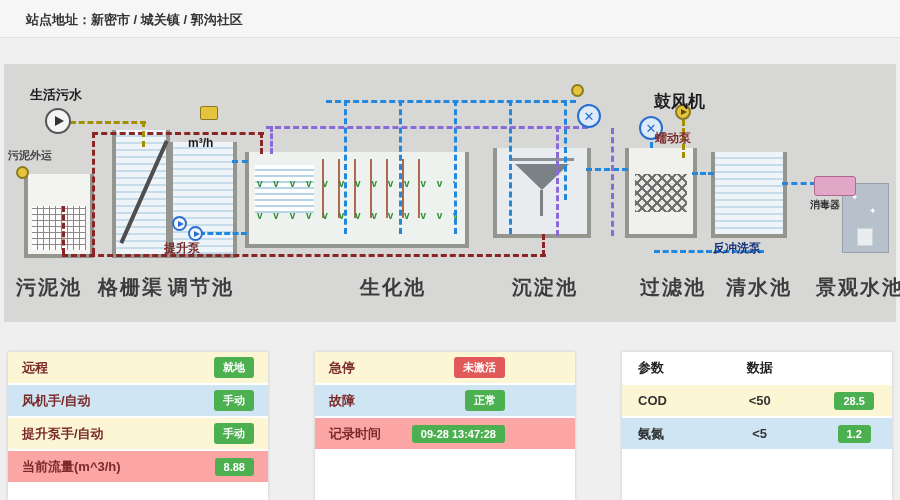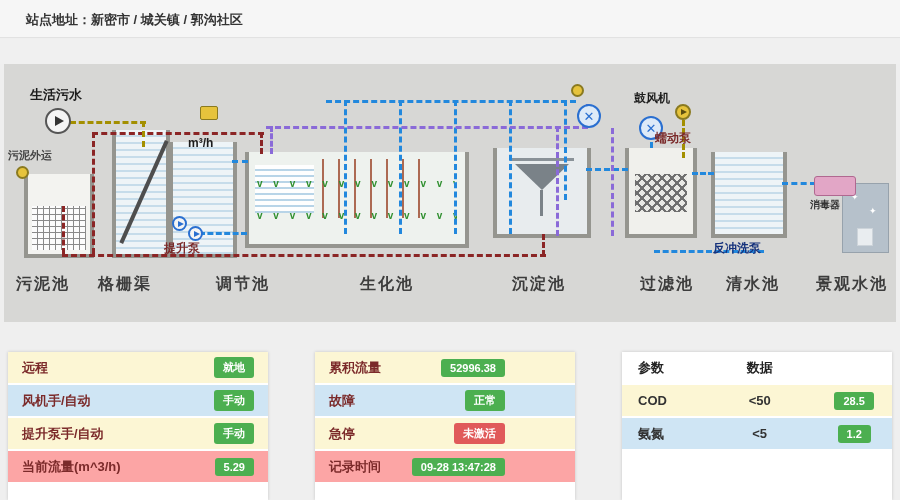--- a/index.html
+++ b/index.html
@@ -11,21 +11,21 @@
     background:#f6f6f6; border-bottom:1px solid #e2e2e2; }
   .site-address { position:absolute; left:26px; top:11px; font-size:13px;
     font-weight:bold; color:#333; }
   .subbar { position:absolute; left:0; top:39px; width:900px; height:25px; background:#f0f0f0; }
 
   
   .diagram { position:absolute; left:4px; top:64px; width:892px; height:258px;
     background:#d7d7d5;padding-left:12px; }
   .tank { position:absolute; border:4px solid #95958f; border-top:none; background:#f3f3f0; z-index:1; }
   .stripes-water { background:repeating-linear-gradient(180deg,#eef4f7 0 5px,#c6dcea 5px 7px); }
-  .tank-label { position:absolute; top:210px; font-size:16px; font-weight:bold;
+  .tank-label { position:absolute; top:210px; font-size:20px; font-weight:bold;
     color:#3c3c3c; letter-spacing:2px; z-index:6; white-space:nowrap; }
   .small-label { position:absolute; font-size:12px; font-weight:bold; color:#1c1c1c; z-index:6; white-space:nowrap; }
   .maroon-label { color:#7b2a2a; }
   .navy-label { color:#16327c; }
 
   .pipe-h { position:absolute; height:0; border-top:3px dashed #2288dd; z-index:2; }
   .pipe-v { position:absolute; width:0; border-left:3px dashed #2288dd; z-index:2; }
   .blue   { border-color:#2288dd; }
   .purple { border-color:#8a6ad8; }
   .maroon { border-color:#8b2525; }
@@ -191,30 +191,30 @@
 
   <div class="pool">
     <span class="sparkle" style="left:8px;top:8px;">✦</span>
     <span class="sparkle" style="left:26px;top:22px;">✦</span>
     <div class="pool-rect"></div>
   </div>
 
   <div class="valve" style="left:567px;top:20px;"></div>
   <div class="fan" style="left:573px;top:40px;">✕</div>
   <div class="fan" style="left:635px;top:52px;">✕</div>
-  <div class="small-label" style="left:630px;top:26px;font-size:12px;">鼓风机</div>
+  <div class="small-label" style="left:650px;top:26px;font-size:17px;">鼓风机</div>
   <div class="pump yellow" style="left:671px;top:40px;width:16px;height:16px;">
       <div class="tri"></div>
     </div>
   <div class="small-label maroon-label" style="left:651px;top:66px;">蠕动泵</div>
   <div class="small-label navy-label" style="left:709px;top:176px;">反冲洗泵</div>
 
   <div class="tank-label" style="left:12px;">污泥池</div>
   <div class="tank-label" style="left:94px;">格栅渠</div>
-  <div class="tank-label" style="left:164px;margin-left:48px;">调节池</div>
+  <div class="tank-label" style="left:164px;">调节池</div>
   <div class="tank-label" style="left:356px;">生化池</div>
   <div class="tank-label" style="left:508px;">沉淀池</div>
   <div class="tank-label" style="left:636px;">过滤池</div>
   <div class="tank-label" style="left:722px;">清水池</div>
   <div class="tank-label" style="left:812px;">景观水池</div>
 </div>
 
 <div class="panel panel1">
   <div class="prow bg-y">
     <span>远程</span>
@@ -223,36 +223,32 @@
   <div class="prow bg-b">
     <span>风机手/自动</span>
     <span class="badge">手动</span>
   </div>
   <div class="prow bg-y">
     <span>提升泵手/自动</span>
     <span class="badge">手动</span>
   </div>
   <div class="prow bg-g">
     <span>当前流量(m^3/h)</span>
-    <span class="badge">5.29</span>
+    <span class="badge">8.88</span>
   </div>
 </div>
 
 <div class="panel panel2">
   <div class="prow bg-y">
-    <span>累积流量</span>
-    <span class="badge">52996.38</span>
+    <span>急停</span>
+    <span class="badge red">未激活</span>
   </div>
   <div class="prow bg-b">
     <span>故障</span>
     <span class="badge">正常</span>
-  </div>
-  <div class="prow bg-y">
-    <span>急停</span>
-    <span class="badge red">未激活</span>
   </div>
   <div class="prow bg-g">
     <span>记录时间</span>
     <span class="badge">09-28 13:47:28</span>
   </div>
 </div>
 
 <div class="panel panel3">
   <div class="qrow qhead">
     <span class="c1">参数</span>

